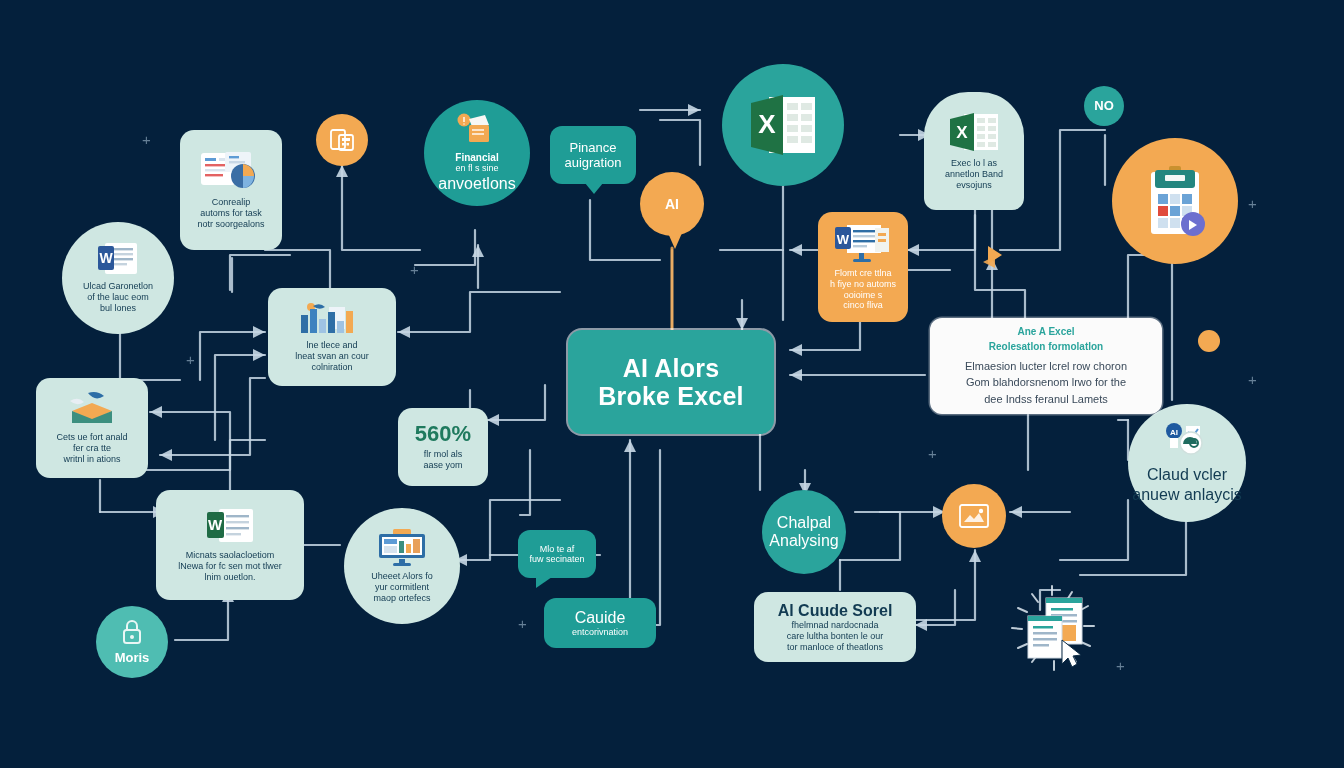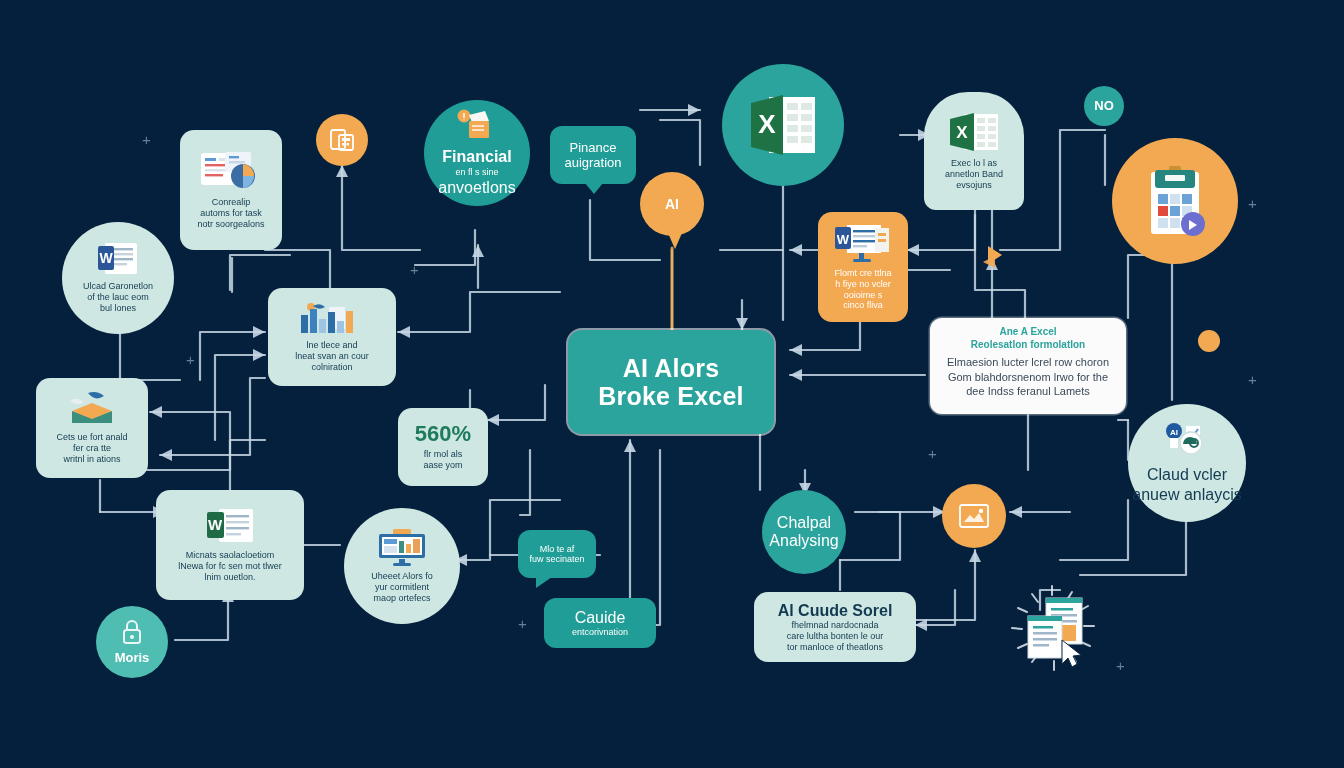--- a/index.html
+++ b/index.html
@@ -22,32 +22,32 @@
 
   .c-mint{background:#cfe7e2;color:#123b52;}
   .c-teal{background:#1f9d96;color:#ffffff;}
   .c-orange{background:#f3a952;color:#ffffff;}
 
   .ttl{font-weight:700;line-height:1.16;}
   .sub{line-height:1.2;}
   .t9{font-size:9px;}
   .t10{font-size:16px;}
   .t11{font-size:13px;}
-  .t12{font-size:16px;}
+  .t12{font-size:10px;}
   .t14{font-size:14px;}
 
   
   #hero{left:568px;top:330px;width:206px;height:104px;border-radius:14px;
         background:#2aa49c;box-shadow:0 0 0 2px rgba(255,255,255,.55);}
   #hero .ttl{font-size:25px;font-weight:700;color:#fff;line-height:1.14;letter-spacing:.2px;}
 
   
-  #whitecard{left:930px;top:318px;width:196px;height:96px;border-radius:12px;
+  #whitecard{left:930px;top:318px;width:232px;height:96px;border-radius:12px;
              background:#fbfbfb;box-shadow:0 0 0 1.5px rgba(255,255,255,.35);
-             padding:8px 9px;justify-content:flex-start;}
+             padding:8px 9px;justify-content:space-between;}
   #whitecard .wt{color:#2aa49c;font-size:10px;font-weight:700;line-height:1.22;margin-bottom:4px;}
   #whitecard .wb{color:#3a4a5a;font-size:11px;line-height:1.3;}
 
   .icon{display:block;}
   .lbl{margin-top:5px;}
 
   
   .tail:after{content:"";position:absolute;left:50%;margin-left:-8px;bottom:-10px;
     width:0;height:0;border-left:9px solid transparent;border-right:9px solid transparent;
     border-top:11px solid #1f9d96;}
@@ -348,21 +348,21 @@
         <rect x="20" y="22" width="14" height="2.4" fill="#b9ccdb"></rect>
       <rect x="42" y="5" width="14" height="24" fill="#f1f3ee"></rect>
       <rect x="45" y="10" width="8" height="3" fill="#f3a952"></rect>
         <rect x="45" y="16" width="8" height="3" fill="#f3a952"></rect>
       <rect x="2" y="4" width="16" height="22" rx="2" fill="#2b579a"></rect>
       <text x="10" y="21" font-size="13" font-weight="700" fill="#fff" text-anchor="middle" font-family="Liberation Sans, sans-serif">W</text>
       <rect x="26" y="30" width="5" height="6" fill="#2e6ea6"></rect>
       <rect x="20" y="36" width="18" height="3" rx="1.5" fill="#2e6ea6"></rect>
     </svg>
     <div class="t9 sub" style="margin-top:3px">Flomt cre ttlna</div>
-    <div class="t9 sub">h fiye no vcler</div>
+    <div class="t9 sub">h fiye no automs</div>
     <div class="t9 sub">ooioime s</div>
     <div class="t9 sub">cinco fliva</div>
   </div>
 
   <div class="node c-mint" style="left:924px;top:92px;width:100px;height:118px;
        border-radius:44px 44px 12px 12px;">
     <svg width="54" height="42" viewBox="0 0 54 42" class="icon">
       <rect x="17" y="3" width="34" height="36" fill="#ffffff"></rect>
       <g fill="#dfe9e3">
         <rect x="30" y="7" width="8" height="5"></rect>

